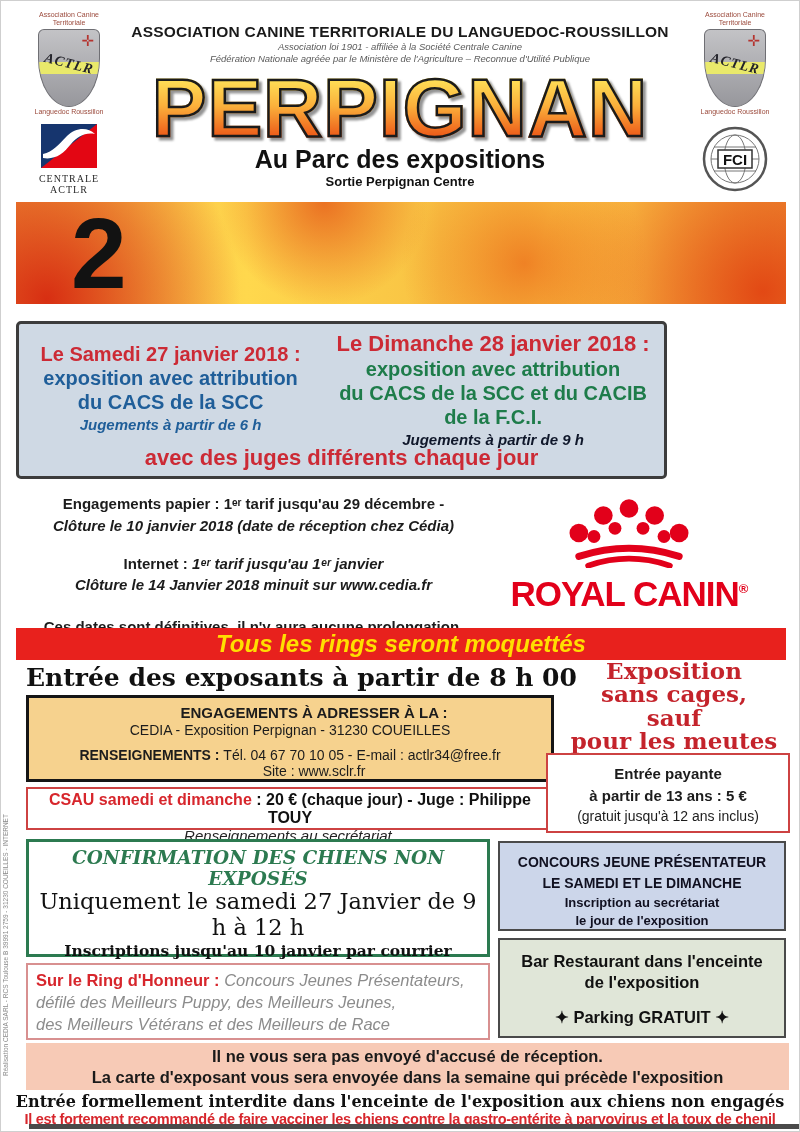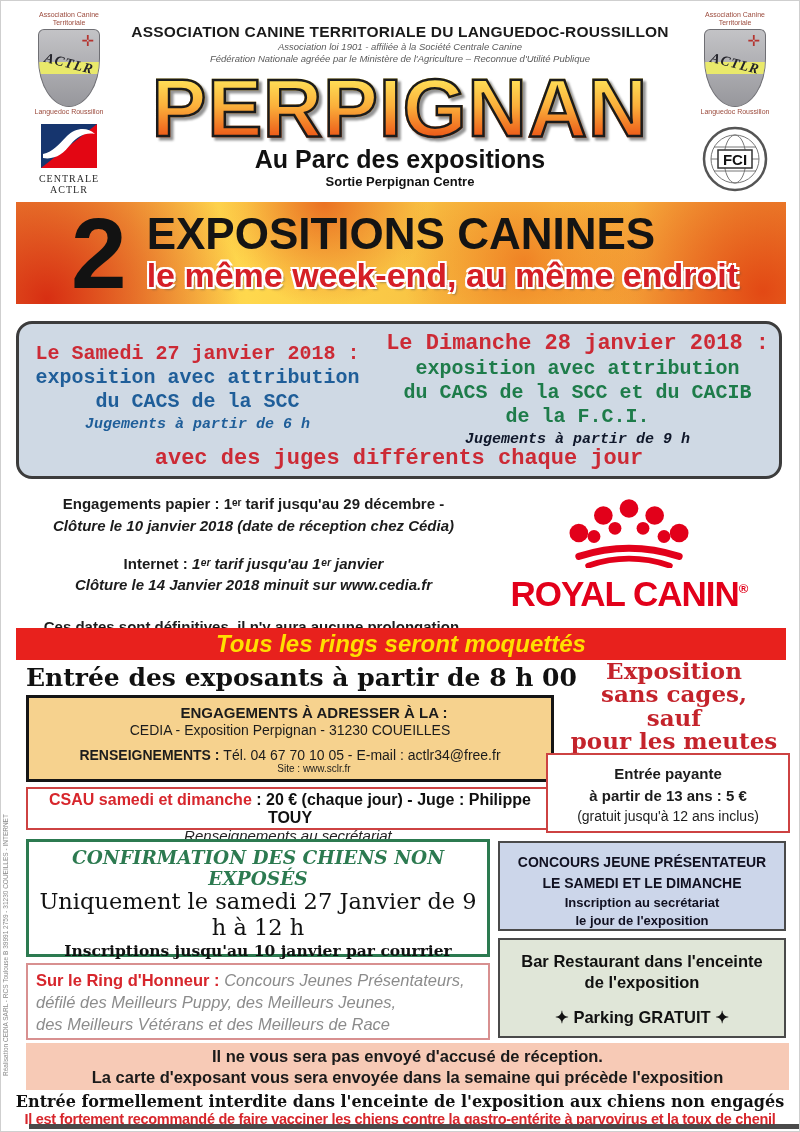--- a/index.html
+++ b/index.html
@@ -46,23 +46,23 @@
               radial-gradient(circle at 66% 60%, rgba(235,105,25,.75) 0%, rgba(235,105,25,0) 24%),
               radial-gradient(circle at 97% 88%, rgba(224,60,15,.9) 0%, rgba(224,60,15,0) 30%),
               linear-gradient(90deg,#f2a23c 0%,#ffd84d 30%,#f8c243 55%,#ffd84d 80%,#f5b843 100%); }
   .expo-number { font-size:100px; font-weight:900; color:#121212; line-height:.85; }
   .expo-lines { margin-left:20px; }
   .expo-title { font-size:44px; font-weight:900; color:#141414; letter-spacing:0; line-height:1; }
   .expo-sub { font-size:34px; font-weight:bold; color:#d51f26; line-height:1.05; margin-top:2px;
             text-shadow:-2px -2px 0 #fff,2px -2px 0 #fff,-2px 2px 0 #fff,2px 2px 0 #fff,3px 3px 2px rgba(80,80,80,.45); }
 
   
-  .dates-box { position:absolute; left:15px; top:320px; width:766px; height:158px;
-            background:#cfd9e4; border:3px solid #3c3c3c; border-radius:16px;
-            font-family:Liberation Mono, monospace; }
+  .dates-box { position:absolute; left:15px; top:320px; width:651px; height:158px;
+            background:#cfd9e4; border:3px solid #3c3c3c; border-radius:5px;
+            font-family:Liberation Sans, sans-serif; }
   .dates-cols { display:flex; }
   .date-col { text-align:center; line-height:1.2; }
   .date-col.sat { width:47%; padding-top:18px; }
   .date-col.sun { width:53%; padding-top:7px; }
   .date-title { font-size:20px; font-weight:bold; color:#cc2a35; }
   .date-body-blue  { font-size:20px; font-weight:bold; color:#1f5e99; }
   .date-body-green { font-size:20px; font-weight:bold; color:#1e7c4a; }
   .date-note-blue  { font-size:15px; font-weight:bold; font-style:italic; color:#1f5e99; margin-top:2px; }
   .date-note-green { font-size:15px; font-weight:bold; font-style:italic; color:#0f172a; margin-top:2px; }
   .dates-footer { position:absolute; left:0; right:0; bottom:5px; text-align:center;
@@ -90,21 +90,21 @@
   .no-cages { position:absolute; left:553px; top:658px; width:240px; text-align:center;
             font-family:"DejaVu Serif",serif; font-size:23px; font-weight:bold; color:#c4232b; line-height:1.02; }
 
   
   .box { position:absolute; text-align:center; }
   .engage-box { left:25px; top:694px; width:528px; height:87px; background:#f6d28e;
             border:3px solid #151515; padding-top:6px; color:#1c1c1c; }
   .engage-title { font-size:15px; font-weight:bold;padding-left:48px; }
   .engage-addr { font-size:14px; margin-top:1px; }
   .engage-info { font-size:14px; margin-top:9px; }
-  .engage-site { font-size:10px;margin-left:48px; }
+  .engage-site { font-size:14px;margin-left:48px; }
   .lbl-b { font-weight:bold; }
 
   .csau-box { left:25px; top:786px; width:528px; height:43px; background:#fff;
             border:2px solid #cd4242; padding-top:2px; }
   .csau-line { font-size:16px; font-weight:bold; color:#111; }
   .csau-label { color:#d7262c; }
   .csau-note { font-size:15px; font-style:italic; color:#222; }
 
   .fee-box { left:545px; top:752px; width:244px; height:80px; background:#fff;
             border:2px solid #cd4242; padding-top:8px; color:#1c1c1c; }
@@ -206,24 +206,20 @@
     <div class="org-name">ASSOCIATION CANINE TERRITORIALE DU LANGUEDOC-ROUSSILLON</div>
     <div class="org-sub">Association loi 1901 - affiliée à la Société Centrale Canine</div>
     <div class="org-sub">Fédération Nationale agréée par le Ministère de l'Agriculture – Reconnue d'Utilité Publique</div>
     <div class="city-title">PERPIGNAN</div>
     <div class="venue">Au Parc des expositions</div>
     <div class="exit">Sortie Perpignan Centre</div>
   </div>
 
   <div class="expo-banner">
     <div class="expo-number">2</div>
-    <div class="expo-lines">
-      <div class="expo-title">EXPOSITIONS CANINES</div>
-      <div class="expo-sub">le même week-end, au même endroit</div>
-    </div>
   </div>
 
   <div class="dates-box">
     <div class="dates-cols">
       <div class="date-col sat">
         <div class="date-title">Le Samedi 27 janvier 2018 :</div>
         <div class="date-body-blue">exposition avec attribution</div>
         <div class="date-body-blue">du CACS de la SCC</div>
         <div class="date-note-blue">Jugements à partir de 6 h</div>
       </div>

